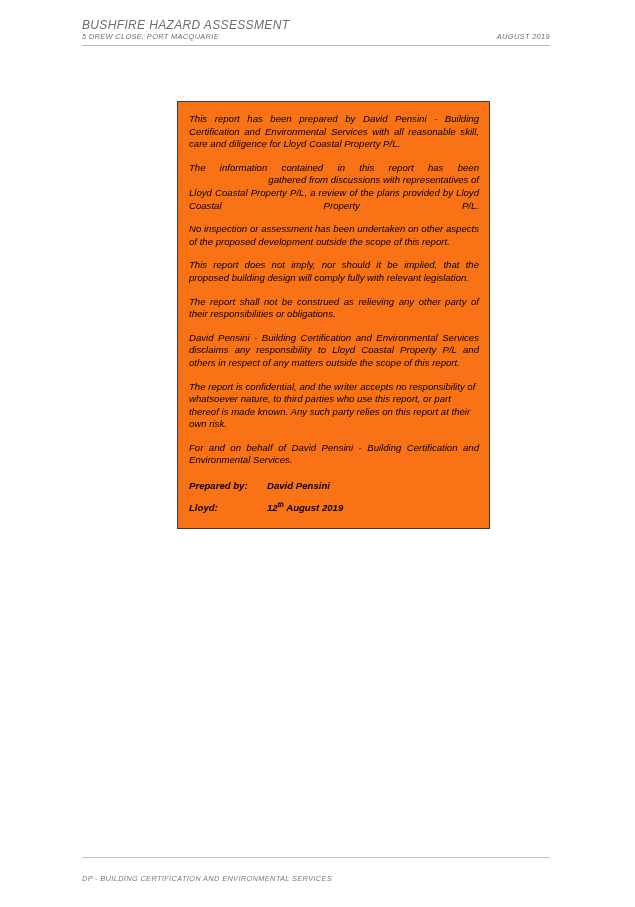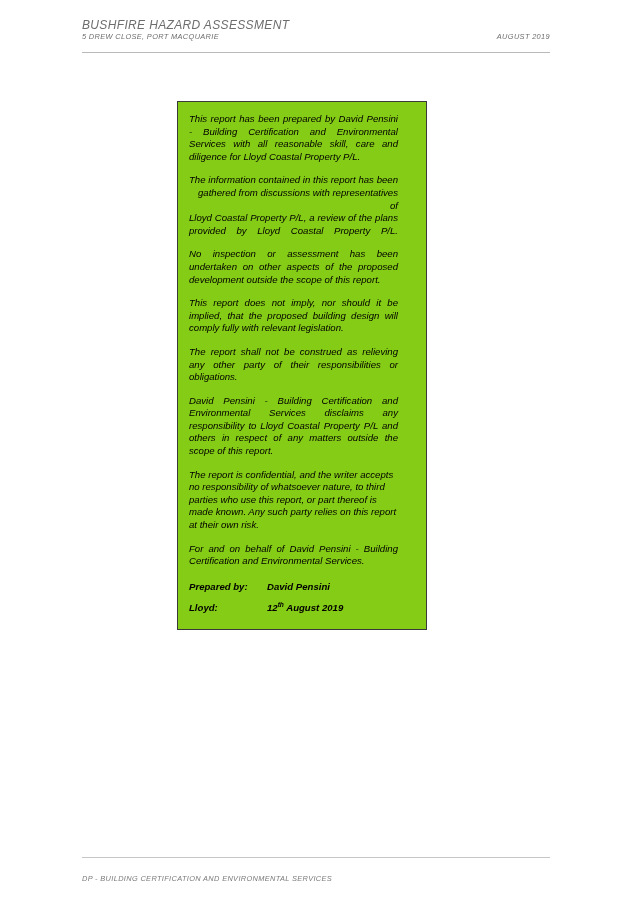--- a/index.html
+++ b/index.html
@@ -28,42 +28,42 @@
     letter-spacing: 0.35px;
     color: #6d6d6d;
     white-space: nowrap;
     line-height: 11px;
   }
   .header-line2 {
     display: flex;
     justify-content: space-between;
     align-items: baseline;
     border-bottom: 0.7px solid #b9b9b9;
-    padding-bottom: 10px;
+    padding-bottom: 3px;
     line-height: 11px;
   }
   .header-address,
   .header-date {
     font-style: italic;
     font-size: 7.4px;
     letter-spacing: 0.35px;
     color: #6d6d6d;
     white-space: nowrap;
   }
 
   
   .disclaimer-box {
     position: absolute;
     left: 177px;
     top: 101px;
-    width: 250px;
+    width: 313px;
     box-sizing: border-box;
     border: 1.1px solid #3a3a3a;
-    padding: 11px 28px 14px 11px;
-    background: #84cc16;
+    padding: 11px 10px 14px 11px;
+    background: #f97316;
   }
   .para {
     font-style: italic;
     font-size: 9.6px;
     line-height: 12.6px;
     color: #000000;
     margin: 0 0 11px 0;
   }
   .para:last-of-type { margin-bottom: 0; }
   .para.justify { text-align: justify; text-align-last: left; }

